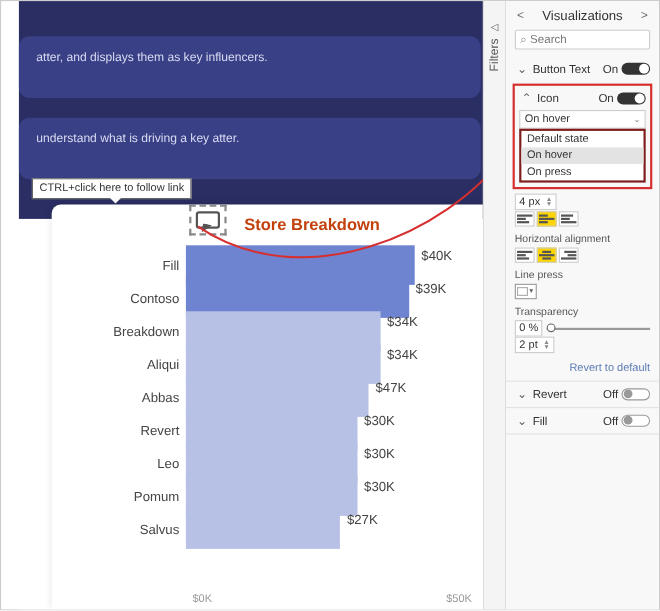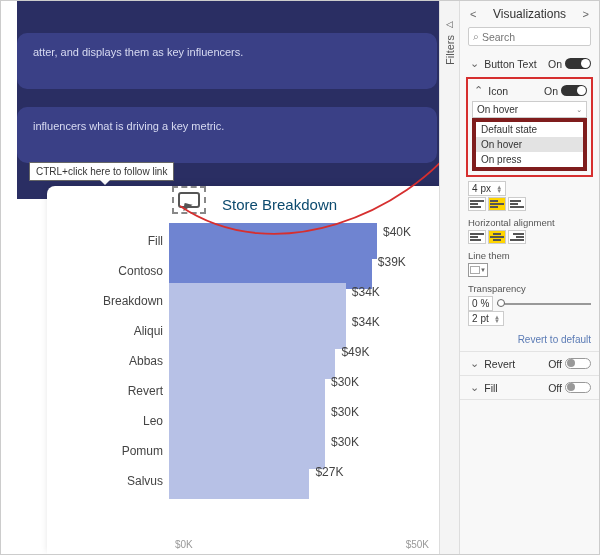--- a/index.html
+++ b/index.html
@@ -15,21 +15,21 @@
 
   .tooltip { position: absolute; left: 12px; top: 161px; background: #fff; border: 1px solid #666; font-size: 10px; padding: 3px 6px; color: #333; }
   .tooltip::after { content: ""; position: absolute; left: 70px; bottom: -10px; border: 5px solid transparent; border-top-color: #fff; }
 
   
   .chart-tile { position: absolute; left: 30px; right: 0; top: 185px; bottom: 0; background: #fff; border-radius: 8px 0 0 0; box-shadow: 0 -2px 6px rgba(0,0,0,0.1); }
   .chart-header { display: flex; align-items: center; gap: 10px; padding: 10px 0 12px 115px; }
   .icon-box { width: 34px; height: 28px; border: 2px dashed #888; display: flex; align-items: center; justify-content: center; position: absolute; left: 125px; top: 0px; }
   .bubble-icon { width: 22px; height: 16px; border: 2px solid #555; border-radius: 3px; position: relative; }
   .bubble-icon::after { content: ""; position: absolute; left: 4px; bottom: -6px; border: 4px solid transparent; border-top-color: #555; border-left-color: #555; width: 0; height: 0; transform: rotate(10deg); }
-  .chart-title { font-weight: 400; font-size: 15px; color: #0c4a6e; margin-left: 60px; }
+  .chart-title { font-weight: 700; font-size: 15px; color: #c2410c; margin-left: 60px; }
 
   .bars { position: absolute; left: 30px; right: 10px; top: 40px; bottom: 20px; }
   .bar-row { display: flex; align-items: center; height: 30px; }
   .bar-label { width: 92px; text-align: right; font-size: 12px; color: #444; padding-right: 6px; }
   .bar-track { flex: 1; position: relative; height: 36px; }
   .bar-fill { height: 100%; }
   .bar-value { position: absolute; top: 0; font-size: 12px; color: #444; line-height: 18px; padding-left: 6px; }
   .axis { position: absolute; left: 128px; right: 10px; bottom: 4px; display: flex; justify-content: space-between; font-size: 10px; color: #999; }
 
   
@@ -49,21 +49,21 @@
 
   .prop-row { display: flex; justify-content: space-between; align-items: center; padding: 3px 0; }
   .toggle { width: 26px; height: 11px; border-radius: 6px; background: #333; position: relative; }
   .toggle.on::after { content: ""; position: absolute; right: 1px; top: 1px; width: 9px; height: 9px; border-radius: 50%; background: #fff; }
   .toggle.off { background: #fff; border: 1px solid #999; }
   .toggle.off::after { content: ""; position: absolute; left: 1px; top: 0px; width: 8px; height: 8px; border-radius: 50%; background: #999; }
 
   .red-box { border: 2px solid #d62f2f; padding: 4px; margin: 4px -2px; }
 
   .dropdown-sel { border: 1px solid #ccc; background: #fff; font-size: 10px; padding: 2px 4px; display: flex; justify-content: space-between; align-items: center; }
-  .dropdown-list { border: 4px solid #7f1d1d; background: #fff; font-size: 10px; }
+  .dropdown-list { border: 2px solid #7f1d1d; background: #fff; font-size: 10px; }
   .dropdown-list div { padding: 2px 5px; }
   .dropdown-list .sel { background: #e3e3e3; }
 
   .field-label { font-size: 9.5px; color: #555; margin-top: 6px; margin-bottom: 2px; }
   .num-input { border: 1px solid #ccc; background: #fff; font-size: 10px; padding: 1px 3px; display: inline-flex; align-items: center; gap: 3px; }
   .spin { display: inline-flex; flex-direction: column; line-height: 4px; font-size: 6px; color: #888; margin-left: 2px; }
 
   .align-group { display: flex; gap: 2px; margin-top: 1px; }
   .align-btn { width: 18px; height: 14px; border: 1px solid #ccc; background: #fff; display: flex; flex-direction: column; justify-content: center; gap: 1px; padding: 1px; }
   .align-btn.active { background: #ffd500; border-color: #ccc; }
@@ -84,21 +84,21 @@
 </head>
 <body>
 
 <div class="root">
   <div class="canvas">
     <div class="darkbg"></div>
     <div class="card1">
       <span>atter, and displays them as key influencers.</span>
     </div>
     <div class="card2">
-      <span> influencers what is driving a key metric.</span>
+      <span> understand what is driving a key atter.</span>
     </div>
     <div class="tooltip">
       <span>CTRL+click here to follow link</span>
     </div>
 
     <div class="chart-tile">
       <div class="icon-box">
         <div class="bubble-icon"></div>
       </div>
       <div class="chart-header">
@@ -130,21 +130,21 @@
             <div class="bar-label">Aliqui</div>
             <div class="bar-track">
               <div class="bar-fill" style="width:68%;background:#b7c1e6;"></div>
               <div class="bar-value" style="left:68%;">$34K</div>
             </div>
           </div>
           <div class="bar-row">
             <div class="bar-label">Abbas</div>
             <div class="bar-track">
               <div class="bar-fill" style="width:64%;background:#b7c1e6;"></div>
-              <div class="bar-value" style="left:64%;">$49K</div>
+              <div class="bar-value" style="left:64%;">$47K</div>
             </div>
           </div>
           <div class="bar-row">
             <div class="bar-label">Revert</div>
             <div class="bar-track">
               <div class="bar-fill" style="width:60%;background:#b7c1e6;"></div>
               <div class="bar-value" style="left:60%;">$30K</div>
             </div>
           </div>
           <div class="bar-row">
@@ -274,21 +274,21 @@
           <span style="width:100%"></span>
           <span style="width:60%;margin:0 auto"></span>
         </div>
       <div class="align-btn">
           <span style="width:80%;margin-left:auto"></span>
           <span style="width:60%;margin-left:auto"></span>
           <span style="width:100%"></span>
         </div>
     </div>
 
-    <div class="field-label">Line them</div>
+    <div class="field-label">Line press</div>
     <div class="color-swatch">
       <span class="inner"></span>
         <span class="tri2">▼</span>
     </div>
 
     <div class="field-label">Transparency</div>
     <div class="slider">
       <div class="num-input">
         <span>0</span>
         <span>%</span>

